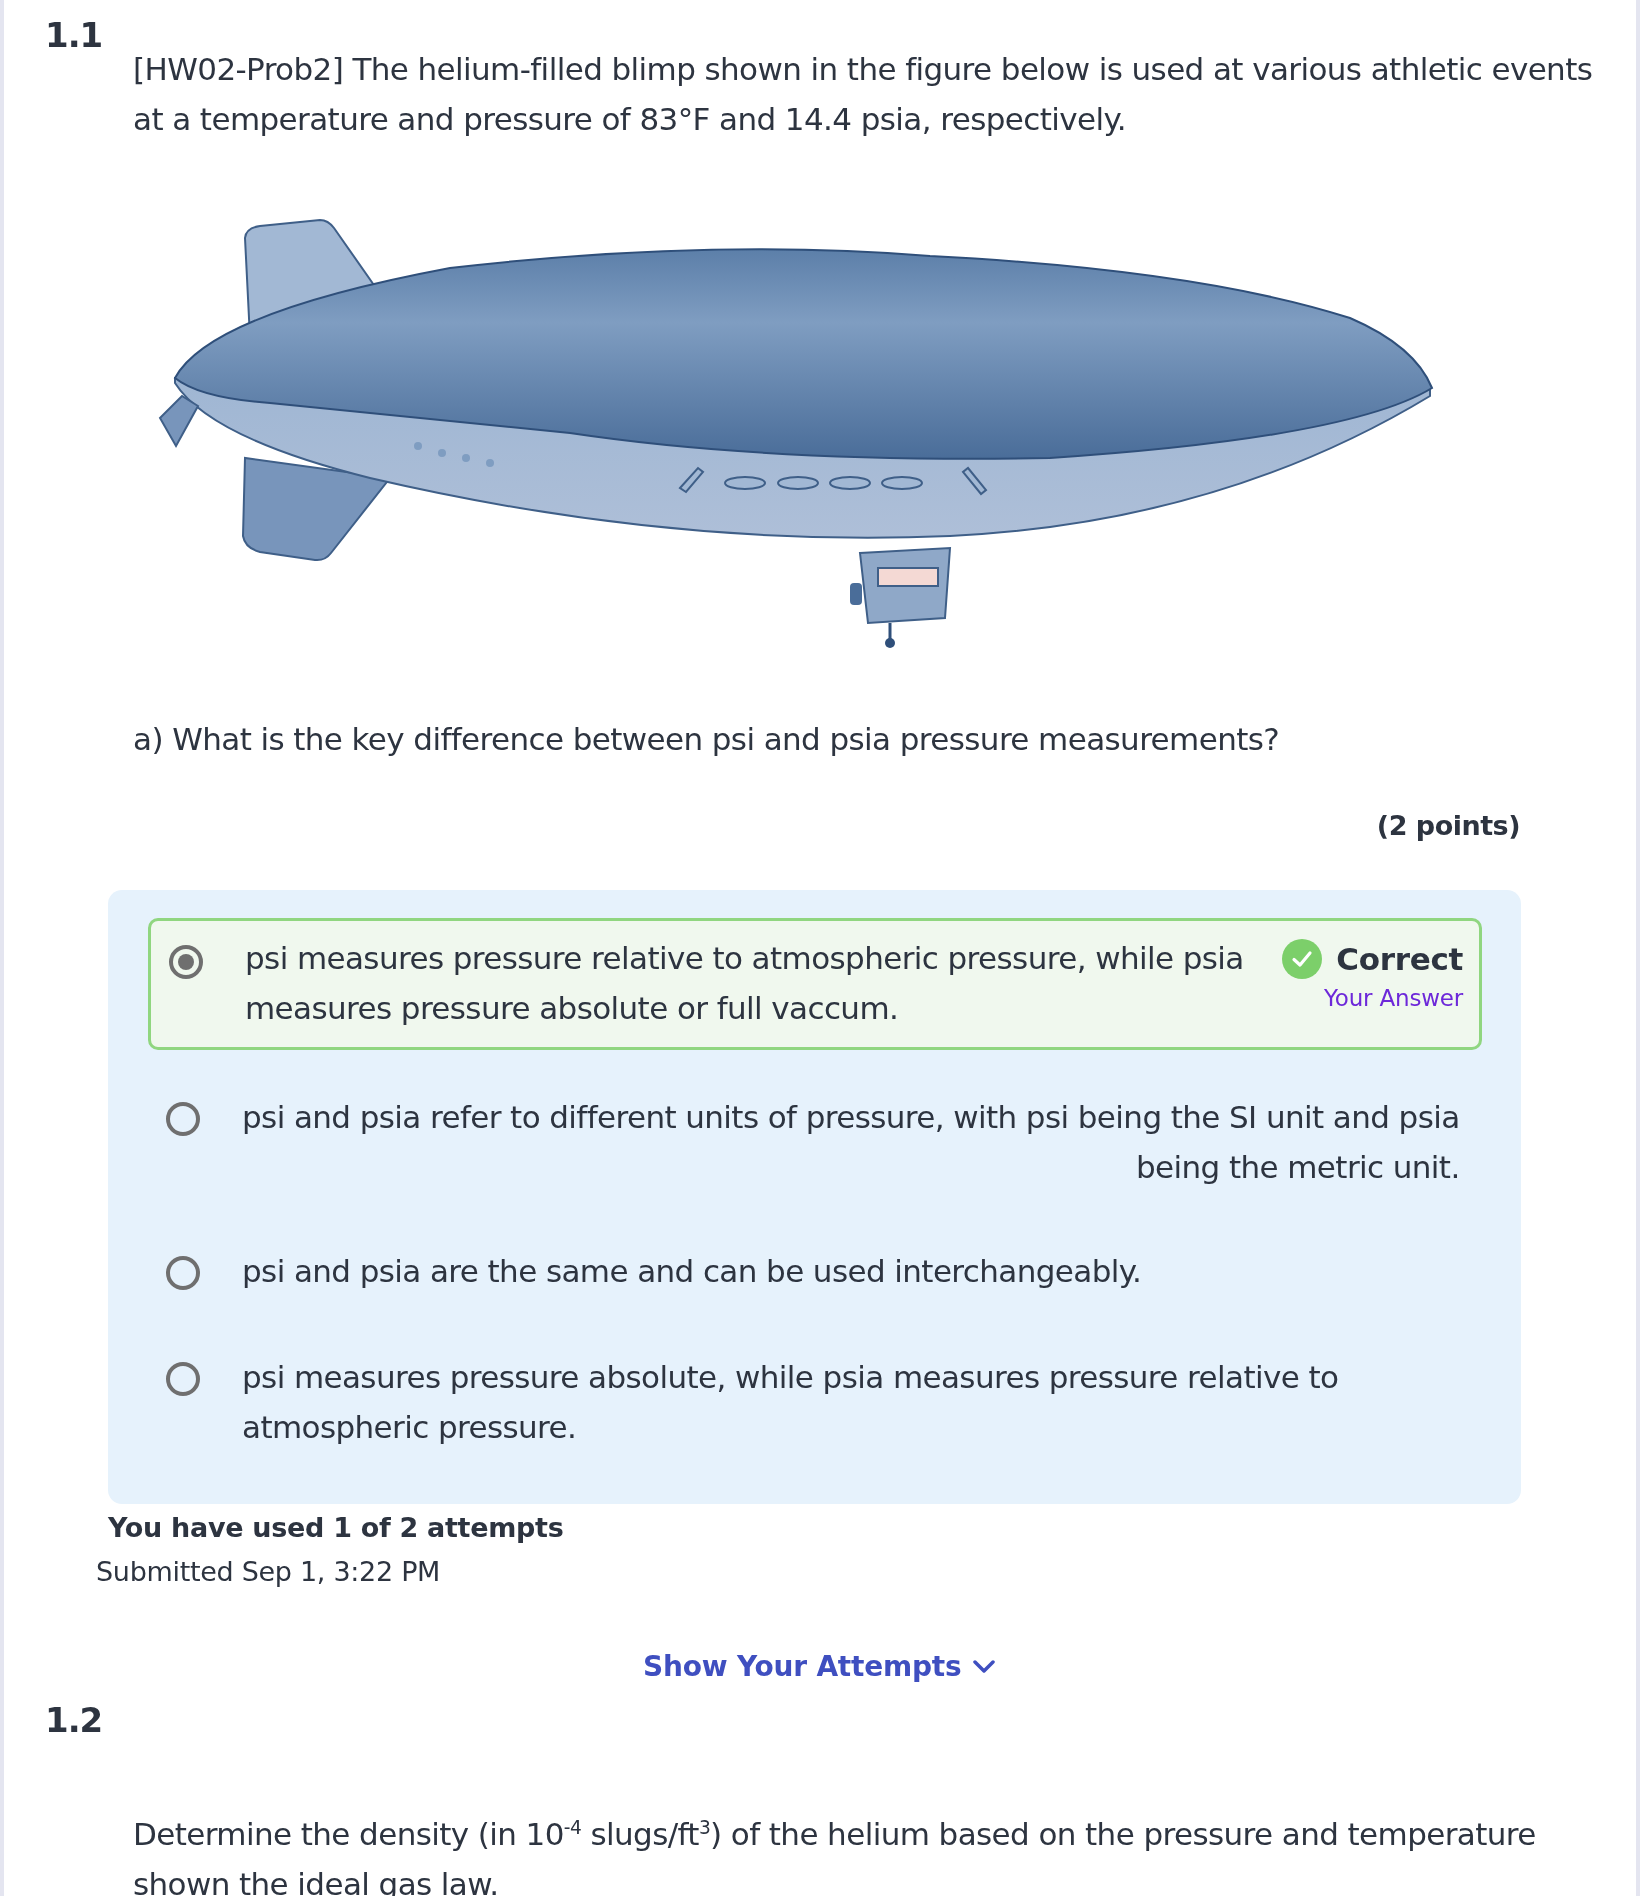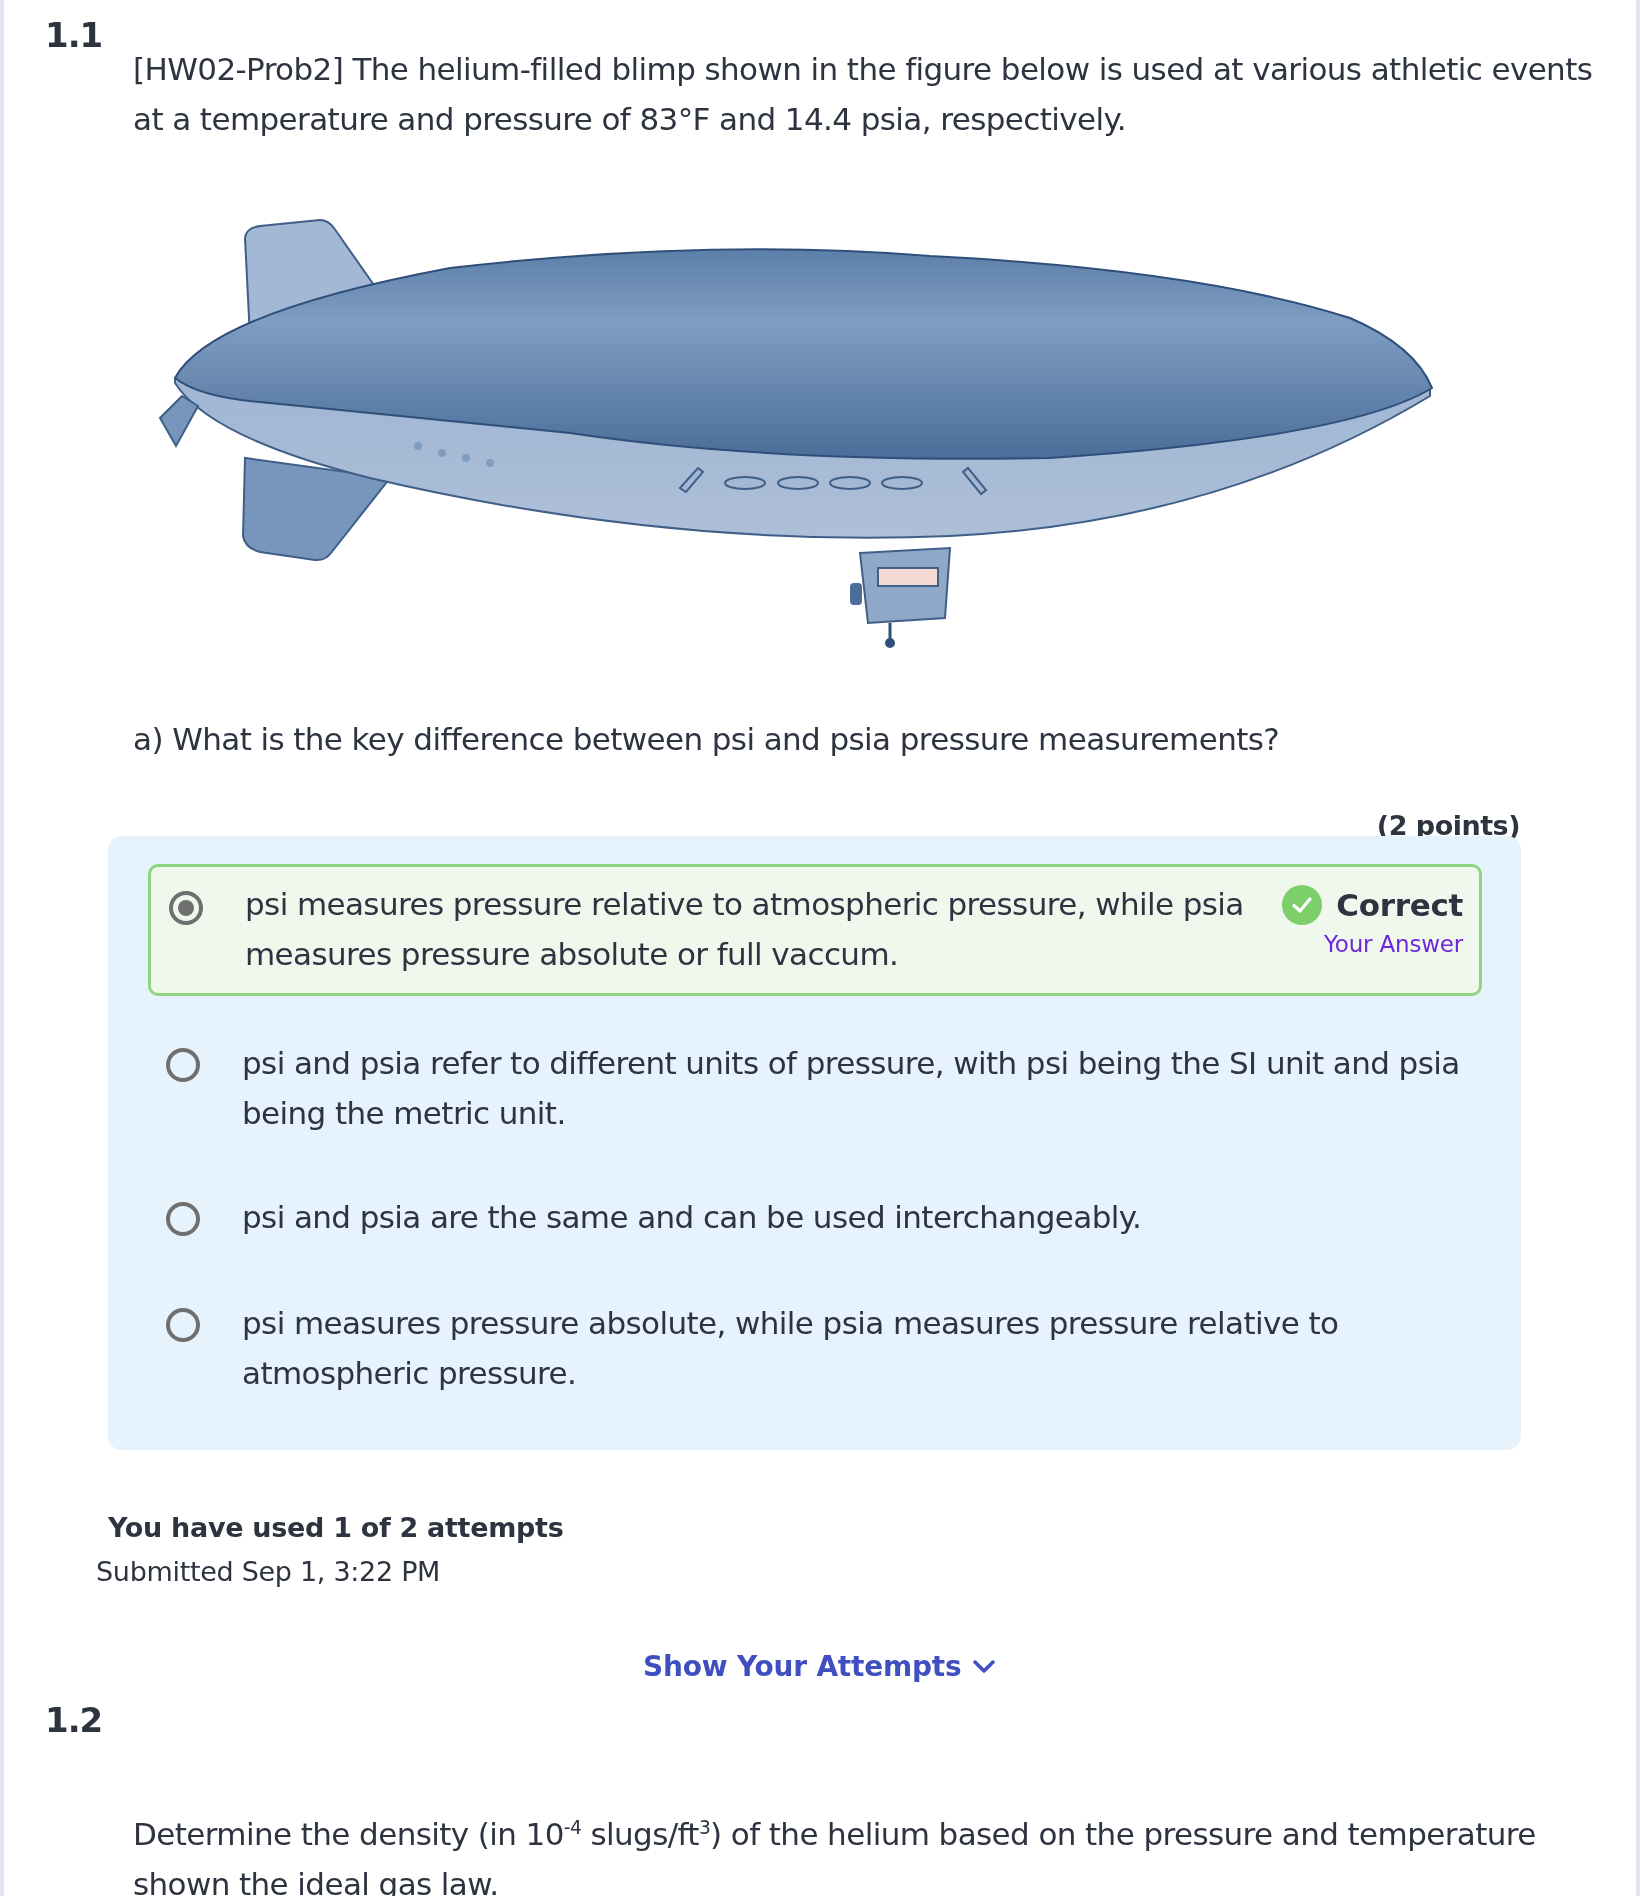--- a/index.html
+++ b/index.html
@@ -28,21 +28,21 @@
 
   .subq {
     position: absolute; left: 133px; top: 714px;
     font-size: 31px; line-height: 50px; color: #2d3440; letter-spacing: -0.6px;
   }
   .points {
     position: absolute; right: 120px; top: 810px;
     font-size: 27px; font-weight: bold; color: #2d3440; letter-spacing: -0.5px;
   }
   .panel {
-    position: absolute; left: 108px; top: 836px; width: 1413px; height: 614px;
+    position: absolute; left: 108px; top: 890px; width: 1413px; height: 614px;
     background: #e6f2fc; border-radius: 14px;
   }
   .option {
     position: absolute; left: 40px; width: 1334px;
     display: flex; align-items: flex-start;
   }
   .option.selected {
     top: 28px; height: 132px; box-sizing: border-box;
     background: #f0f8ee; border: 3px solid #90d680; border-radius: 10px;
   }
@@ -157,21 +157,21 @@
           <svg width="24" height="24" viewBox="0 0 24 24">
               <path d="M4 12.5 L10 18 L20 6" fill="none" stroke="#ffffff" stroke-width="3.2" stroke-linecap="round" stroke-linejoin="round"></path>
             </svg>
         </span>
         <span class="status-label">Correct</span>
       </div>
       <div class="status-sub">Your Answer</div>
     </div>
   </div>
 
-  <div class="option" style="top:172px; height:110px;">
+  <div class="option" style="top:172px; height:110px;text-align:right;">
     <div class="radio" style="left:18px; top:40px;"></div>
     <div class="opt-text" style="top:30px;">
       <div>psi and psia refer to different units of pressure, with psi being the SI unit and psia</div>
       <div>being the metric unit.</div>
     </div>
   </div>
 
   <div class="option" style="top:330px; height:60px;">
     <div class="radio" style="left:18px; top:36px;"></div>
     <div class="opt-text" style="top:26px;">

